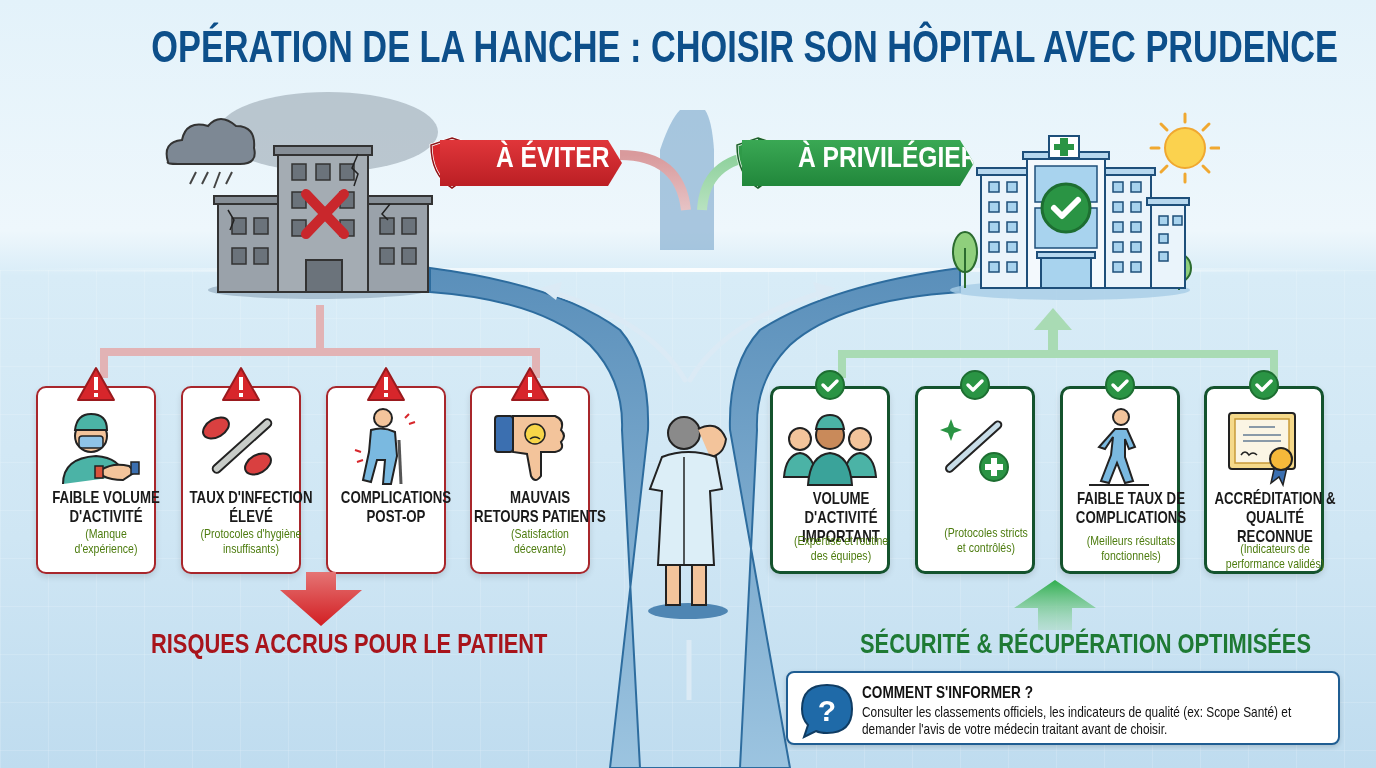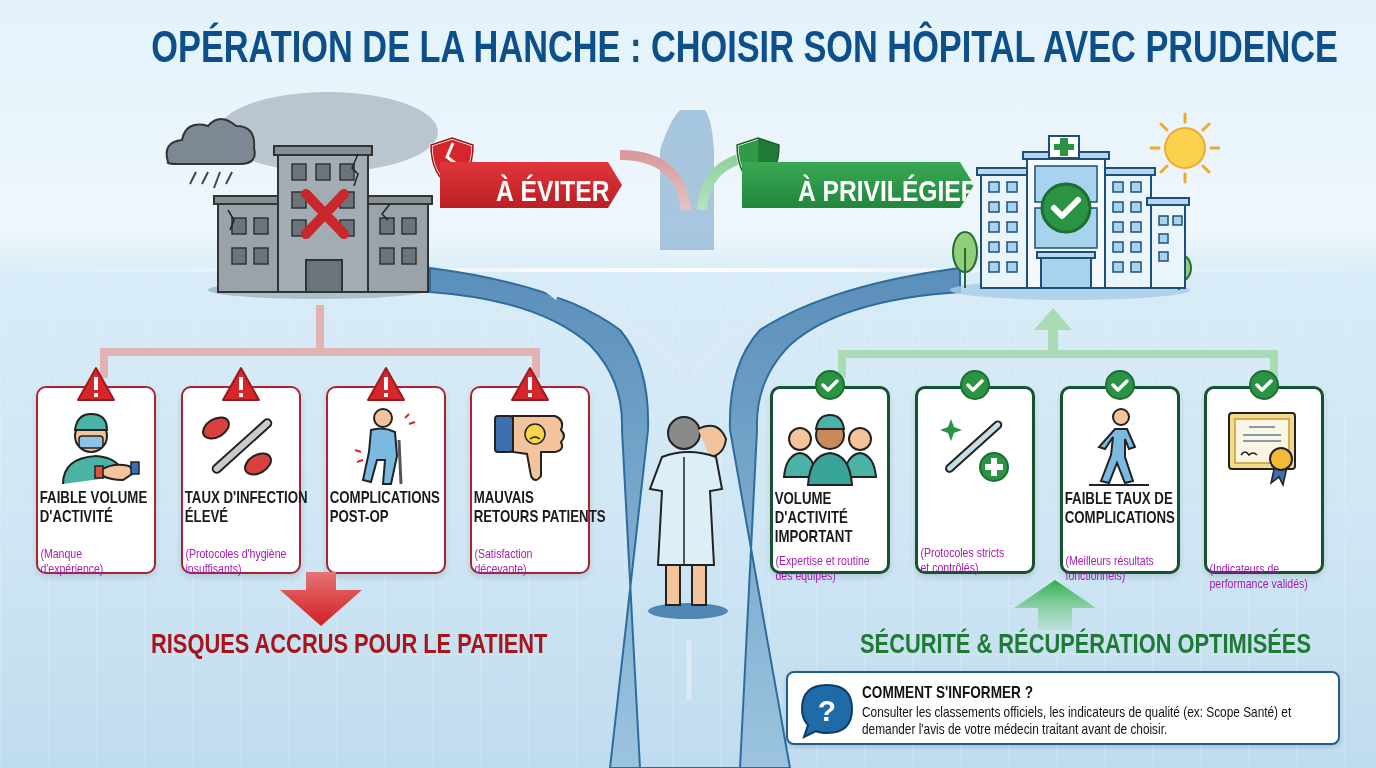--- a/index.html
+++ b/index.html
@@ -25,52 +25,53 @@
     position: absolute; top: 22px; left: 0; width: 1376px; text-align: center;
     font-family: "Liberation Sans", sans-serif; font-weight: 700;
     font-size: 44px; color: #0d4f8a; letter-spacing: 0px;
     transform: scaleX(0.78); transform-origin: center;
     white-space: nowrap;
   }
   
   .road { position: absolute; left: 0; top: 0; pointer-events: none; }
   
   .banner {
-    position: absolute; height: 46px; display: flex; align-items: flex-end;
+    position: absolute; height: 46px; display: flex; align-items: flex-start;
     color: #fff; font-weight: 700; font-size: 30px;
     clip-path: polygon(0 0, calc(100% - 14px) 0, 100% 50%, calc(100% - 14px) 100%, 0 100%);
-    padding-left: 56px; padding-right: 28px; margin-top: 22px;
+    padding-left: 56px; padding-right: 28px;
   }
   .banner span { display: inline-block; transform: scaleX(0.82); transform-origin: left center; white-space: nowrap; }
   .banner.red { left: 440px; top: 140px; width: 182px; background: linear-gradient(180deg,#e0363a,#bb1f24); }
   .banner.green { left: 742px; top: 140px; width: 232px; background: linear-gradient(180deg,#3aa854,#21873b); }
   .shield { position: absolute; width: 50px; height: 56px; }
   .shield.red { left: 427px; top: 135px; }
   .shield.green { left: 733px; top: 135px; }
   
   .building { position: absolute; }
   
   .card {
     position: absolute; top: 386px; width: 120px; height: 188px;
     background: #fff; border-radius: 10px;
     box-shadow: 0 3px 6px rgba(0,0,0,0.12);
+    text-align: center;
   }
   .card.bad { border: 2px solid #a8262b; }
   .card.good { border: 3px solid #14532d; }
   .card .badge { position: absolute; top: -22px; left: 50%; transform: translateX(-50%); width: 40px; height: 36px; }
   .card .icon { position: absolute; top: 18px; left: 50%; transform: translateX(-50%); width: 90px; height: 80px; }
   .card .head {
     position: absolute; top: 100px; left: 0; width: 100%;
     font-weight: 700; font-size: 17px; line-height: 19px; color: #1a1a1a;
   }
   .card .head span, .card .sub span { display: inline-block; transform: scaleX(0.78); transform-origin: center; white-space: pre-line; }
   .card .head span { width: 170px; margin-left: -17px; }
   .card .sub {
     position: absolute; left: 0; width: 100%;
-    font-size: 13.5px; line-height: 15px; color: #a21caf; margin-top: 20px;
+    font-size: 13.5px; line-height: 15px; color: #4d7c0f;
   }
   .card .sub span { width: 168px; margin-left: -16px; }
   .outcome {
     position: absolute; font-weight: 700; font-size: 28px; white-space: nowrap;
     transform: scaleX(0.78); transform-origin: left center;
   }
   .outcome.red { left: 151px; top: 628px; color: #a8141b; }
   .outcome.green { left: 860px; top: 628px; color: #1e7a34; }
   
   .info {
@@ -427,20 +428,22 @@
   <svg class="icon" viewBox="0 0 90 80">
     <rect x="10" y="6" width="66" height="56" rx="3" fill="#f5d98a" stroke="#222" stroke-width="2"></rect>
     <rect x="16" y="12" width="54" height="44" fill="#fbf5e4" stroke="#c89a3a" stroke-width="1.5"></rect>
     <line x1="30" y1="20" x2="56" y2="20" stroke="#8a9aa8" stroke-width="2"></line>
     <line x1="24" y1="28" x2="62" y2="28" stroke="#8a9aa8" stroke-width="2"></line>
     <line x1="24" y1="34" x2="62" y2="34" stroke="#8a9aa8" stroke-width="2"></line>
     <path d="M22 48 q4 -6 8 0 q4 -4 8 0" stroke="#222" fill="none" stroke-width="1.5"></path>
     <path d="M56 58 L52 76 L60 70 L64 78 L68 60 Z" fill="#3b6fb0" stroke="#222" stroke-width="1.5"></path>
     <circle cx="62" cy="52" r="11" fill="#f5b93a" stroke="#222" stroke-width="2"></circle>
   </svg>
+  <div class="head"><span>ACCRÉDITATION &amp;
+QUALITÉ RECONNUE</span></div>
   <div class="sub" style="top:152px"><span>(Indicateurs de
 performance validés)</span></div>
 </div>
 
 <svg class="arrow-up" width="86" height="50">
   <defs>
       <linearGradient id="gug" x1="0" y1="0" x2="0" y2="1">
         <stop offset="0" stop-color="#2fae4e"></stop>
         <stop offset="1" stop-color="#9fd9ad" stop-opacity="0.4"></stop>
       </linearGradient>

